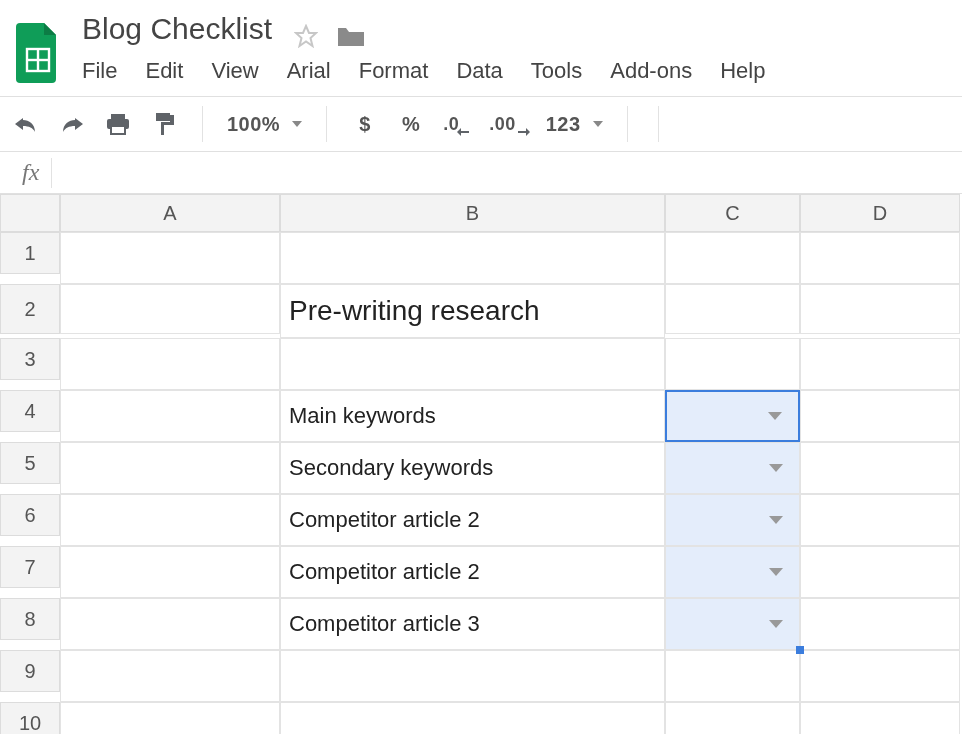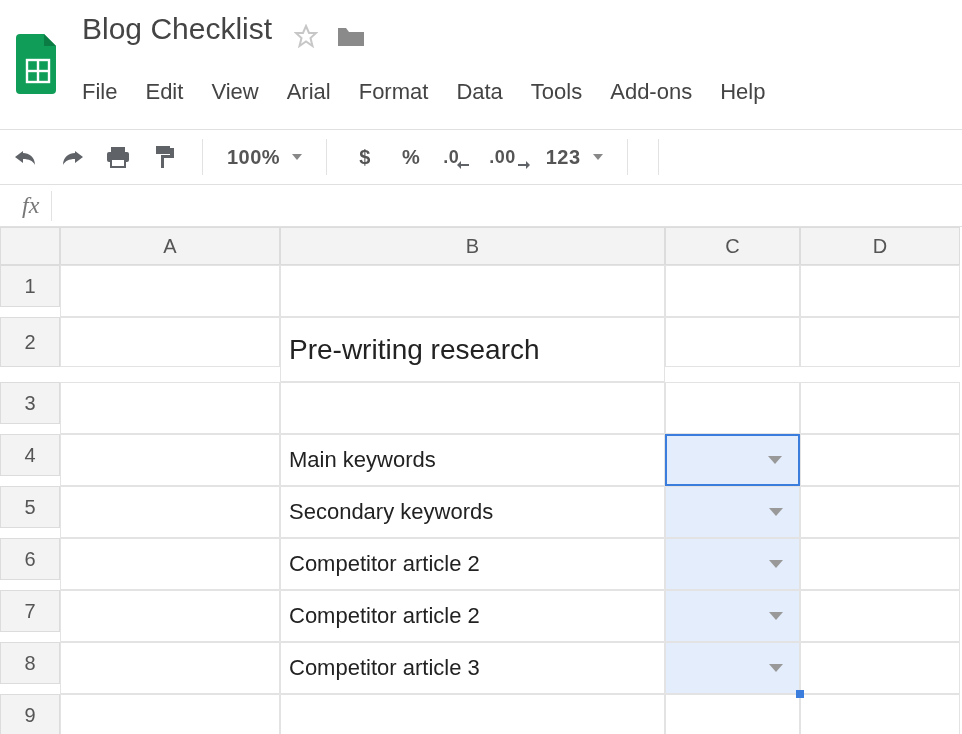--- a/index.html
+++ b/index.html
@@ -45,33 +45,32 @@
     color: #b0b0b0;
     display: inline-flex;
   }
   .menubar {
     display: flex;
     gap: 28px;
     padding: 10px 0 12px 4px;
     font-size: 22px;
     color: #444;
   }
-  .menu-item { cursor: pointer; margin-top: 21px; }
+  .menu-item { cursor: pointer; }
   
   .toolbar {
     border-top: 1px solid #e0e0e0;
     border-bottom: 1px solid #e0e0e0;
     height: 56px;
     display: flex;
     align-items: center;
     padding: 0 12px;
     gap: 18px;
     color: #555;
     font-size: 20px;
-    margin-top: 12px;
   }
   .tb-sep {
     width: 1px;
     height: 36px;
     background: #e2e2e2;
     margin: 0 6px;
   }
   .tb-btn {
     display: inline-flex;
     align-items: center;
@@ -280,21 +279,21 @@
   <div class="col-head">D</div>
 
   <div class="row-head">1</div>
   <div class="cell"></div>
   <div class="cell"></div>
   <div class="cell"></div>
   <div class="cell"></div>
 
   <div class="row-head" style="height:50px">2</div>
   <div class="cell" style="height:50px"></div>
-  <div class="cell big" style="height:65px">Pre-writing research</div>
+  <div class="cell big" style="height:54px">Pre-writing research</div>
   <div class="cell" style="height:50px"></div>
   <div class="cell" style="height:50px"></div>
 
   <div class="row-head">3</div>
   <div class="cell"></div>
   <div class="cell"></div>
   <div class="cell"></div>
   <div class="cell"></div>
 
   <div class="row-head">4</div>

